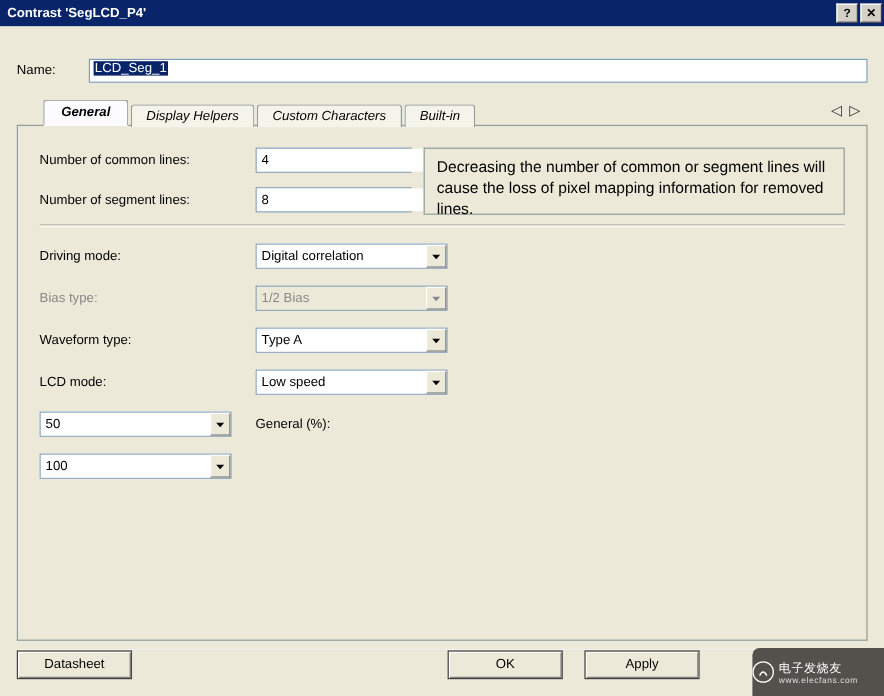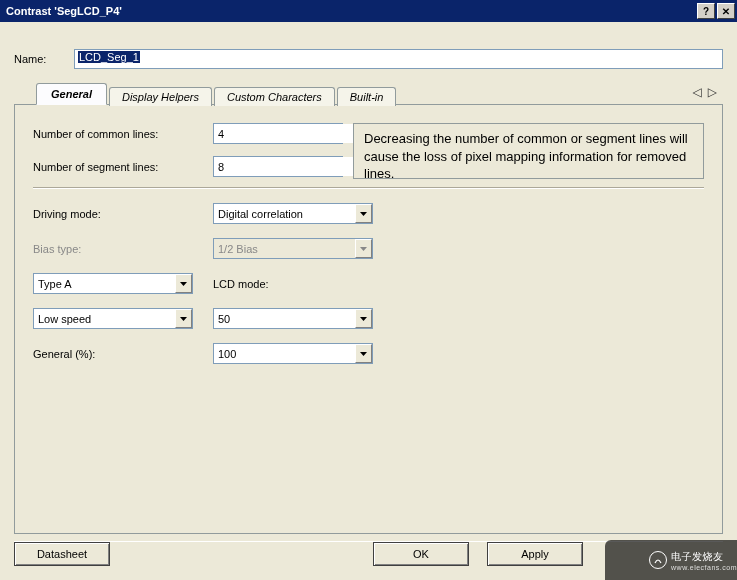--- a/index.html
+++ b/index.html
@@ -235,28 +235,28 @@
     display: flex;
     gap: 18px;
     margin-left: auto;
     padding-right: 140px;
   }
 
   .watermark {
     position: absolute;
     right: 0;
     bottom: 0;
-    width: 132px;
+    width: 110px;
     height: 40px;
     background: rgba(0,0,0,0.65);
     color: #fff;
     font-size: 10px;
     display: flex;
     align-items: center;
-    justify-content: flex-end;
+    justify-content: flex-start;
     gap: 4px;
     border-top-left-radius: 6px;
     letter-spacing: 0.5px;
   }
   .watermark .circ {
     width: 18px; height: 18px;
     border: 1.5px solid #fff;
     border-radius: 50%;
     display: flex; align-items: center; justify-content: center;
   }
@@ -352,20 +352,21 @@
         <div class="field-label disabled">Bias type:</div>
         <div class="combo disabled">
           <div class="val">1/2 Bias</div>
           <div class="arrow">
               <svg width="7" height="4" viewBox="0 0 7 4">
                 <path d="M0 0 L3.5 4 L7 0 Z" fill="#888"></path>
               </svg>
             </div>
         </div>
 
+        <div class="field-label">Waveform type:</div>
         <div class="combo">
           <div class="val">Type A</div>
           <div class="arrow">
               <svg width="7" height="4" viewBox="0 0 7 4">
                 <path d="M0 0 L3.5 4 L7 0 Z" fill="#000"></path>
               </svg>
             </div>
         </div>
 
         <div class="field-label">LCD mode:</div>

